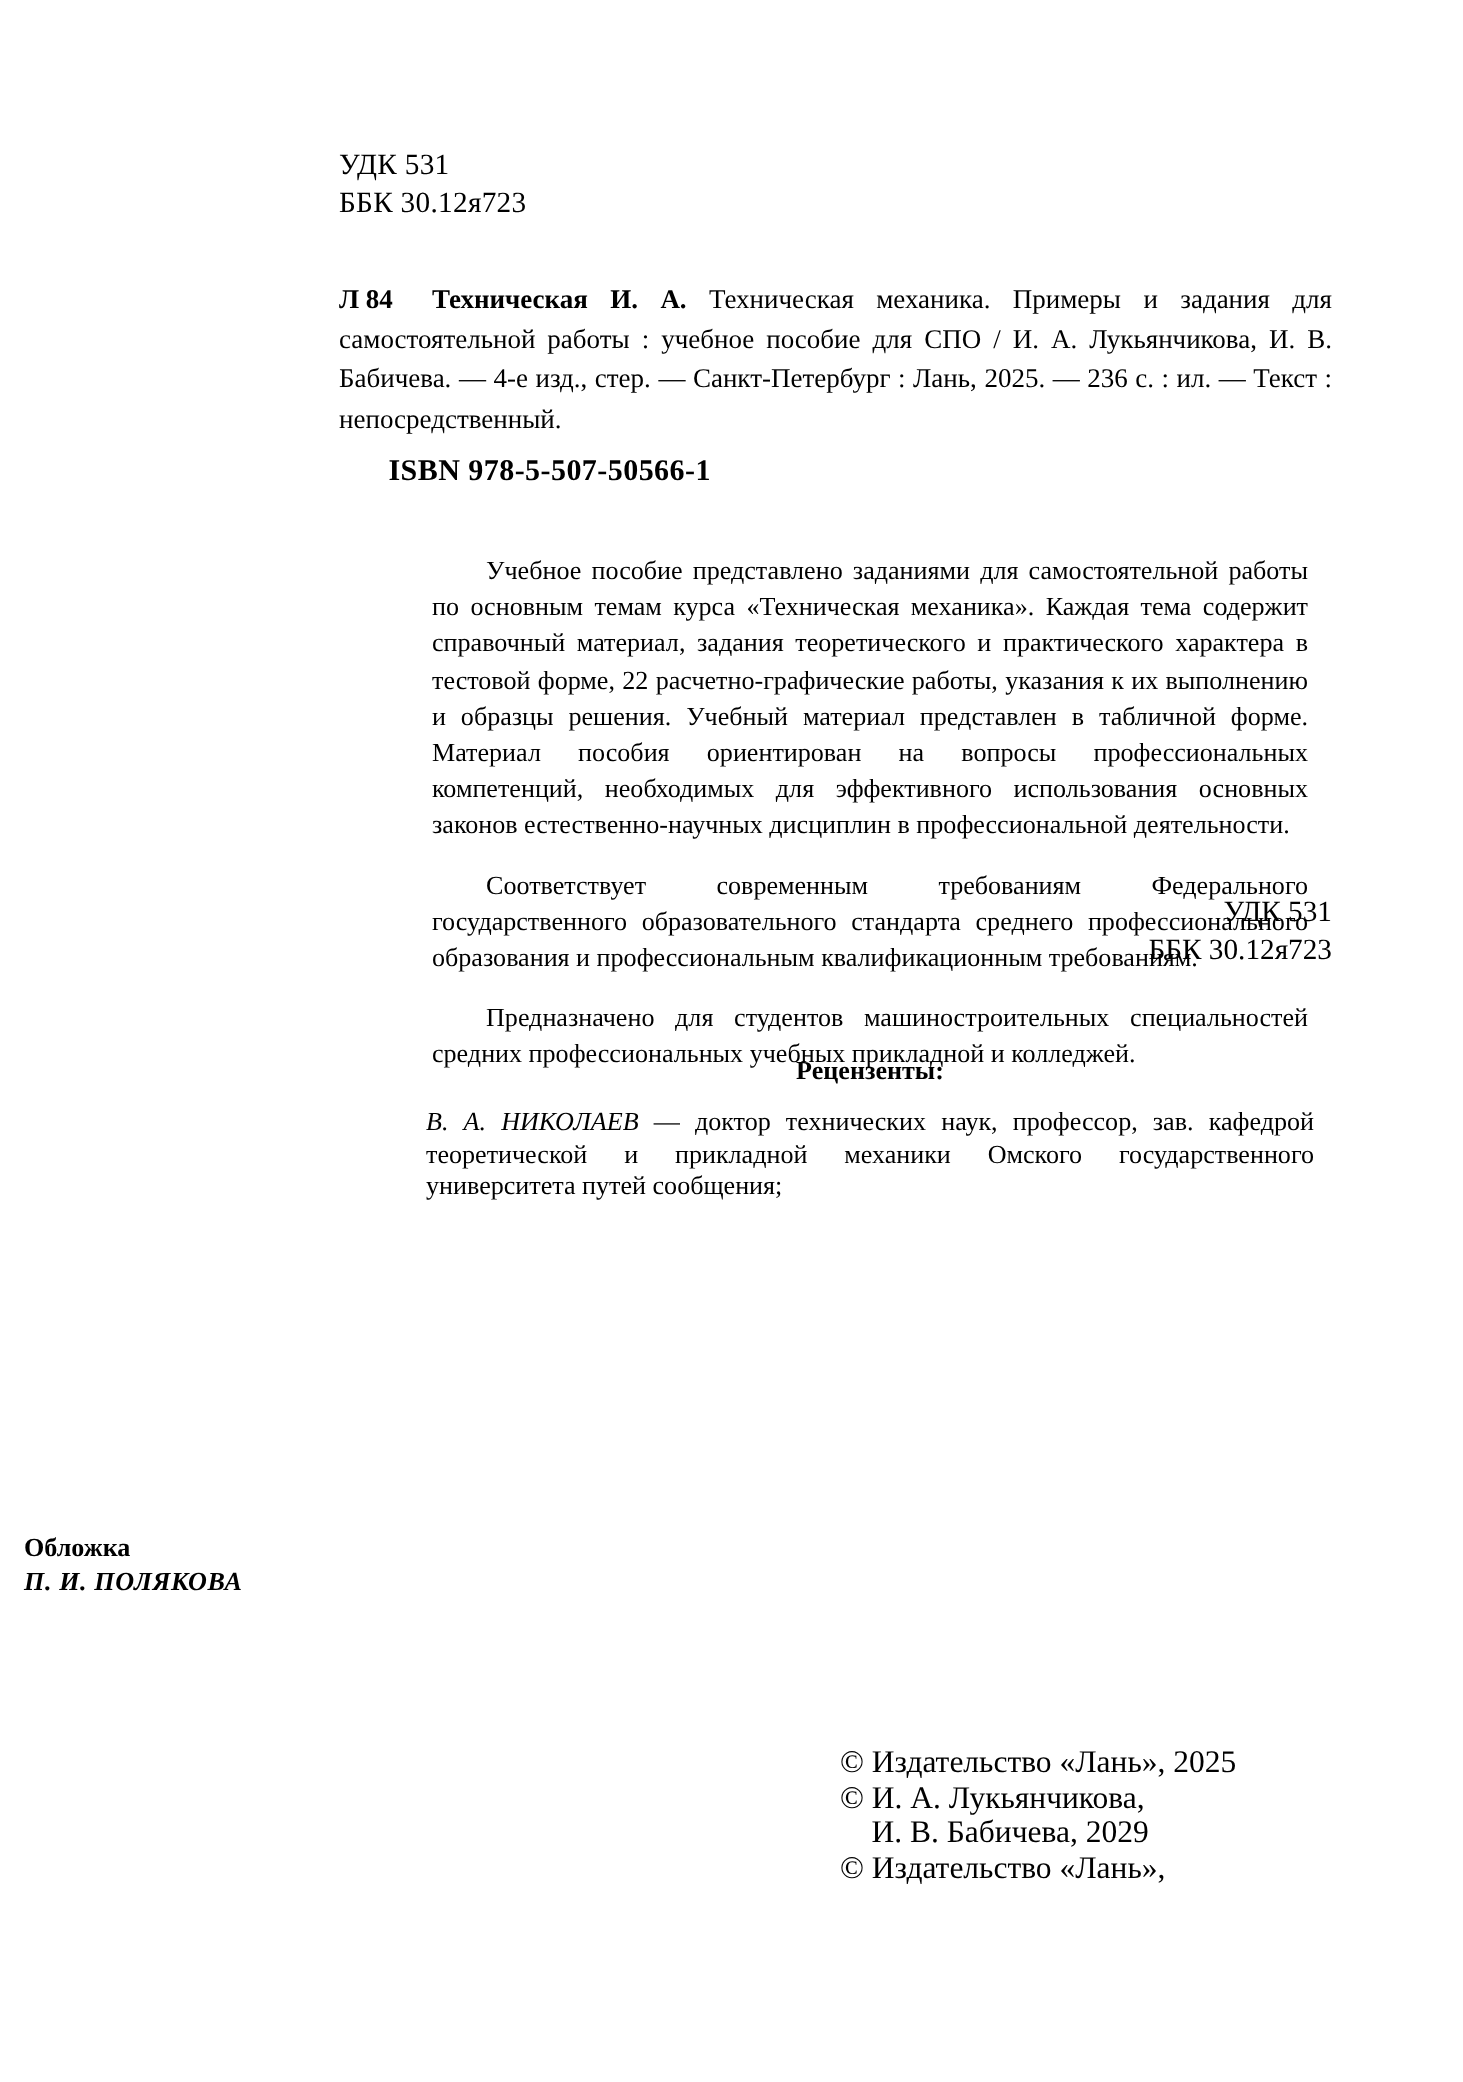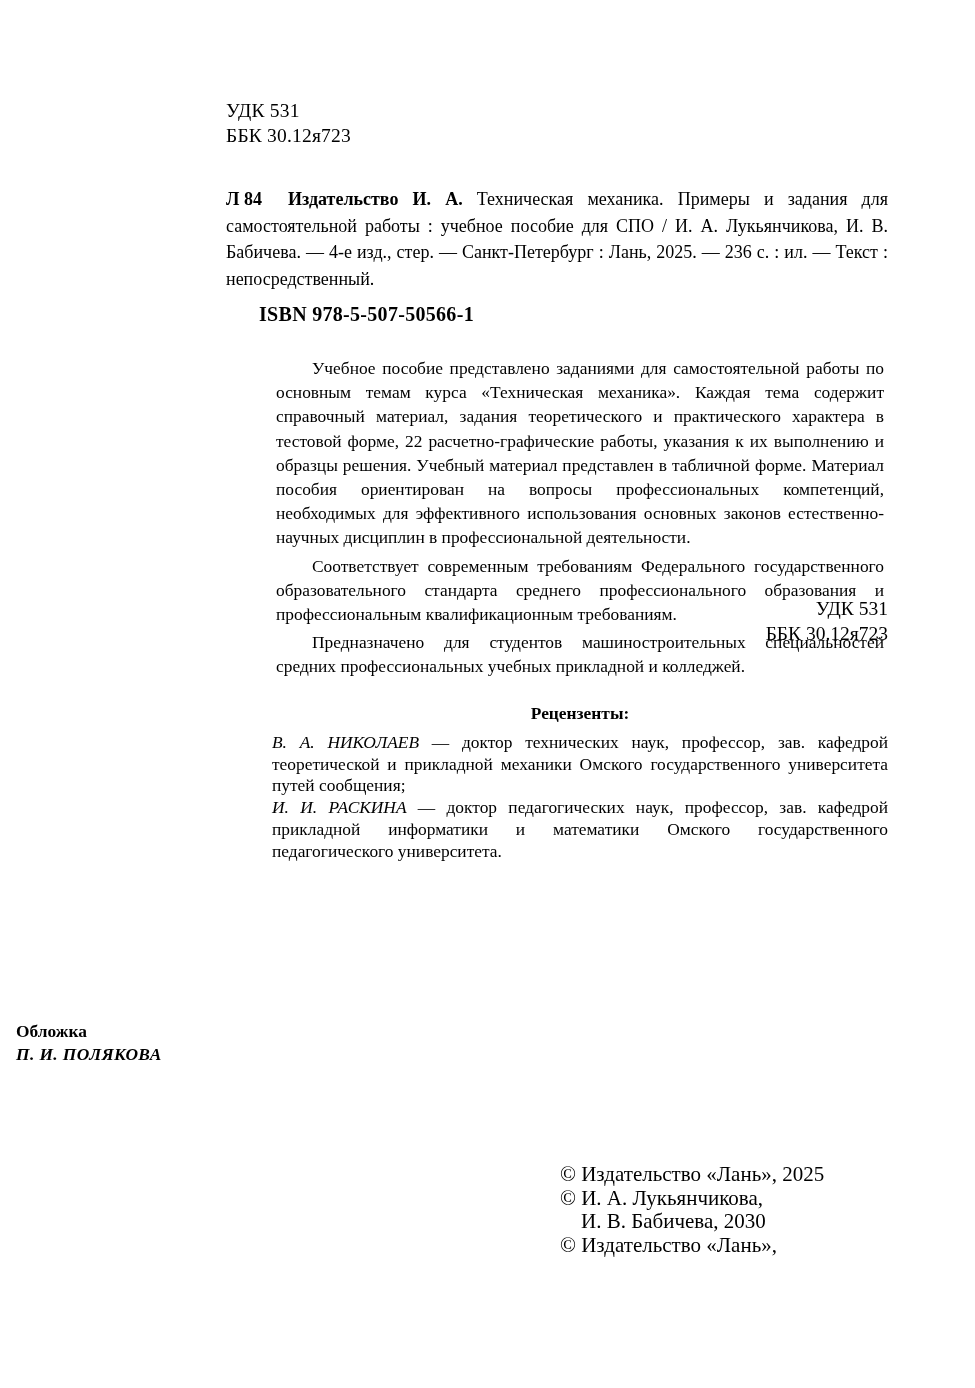--- a/index.html
+++ b/index.html
@@ -63,21 +63,21 @@
   
   #annotation {
     left: 272px;
     top: 352px;
     width: 616px;
     font-size: 17.4px;
     line-height: 24.2px;
     text-align: justify;
   }
   #annotation p {
-    margin: 4px;
+    margin: 16px;
     text-indent: 36px;
   }
 
   
   #udc-bottom {
     left: 0;
     top: 596px;
     width: 888px;
     text-align: right;
     font-size: 19.5px;
@@ -97,21 +97,21 @@
     text-align: center;
     font-weight: bold;
     display: block;
     margin-bottom: 7px;
   }
   #reviewers .rev-name {
     font-style: italic;
     font-weight: normal;
   }
   #reviewers p {
-    margin: 0;
+    margin: 12px;
   }
 
   
   #cover-credit {
     left: 0;
     top: 1020px;
     width: 975px;
     text-align: left;
     font-size: 17.4px;
     line-height: 23px;
@@ -145,47 +145,46 @@
 <body>
 
 <div class="page">
 
   <div class="block" id="udc-top">
     <div>УДК 531</div>
     <div>ББК 30.12я723</div>
   </div>
 
   <div class="block" id="catalog-card">
-    <span class="code">Л 84</span><span class="author-lead">Издательство И. А.</span><span> Техническая механика. Примеры и задания для самостоятельной работы : учебное пособие для СПО / И. А. Лукь­янчикова, И. В. Бабичева. — 4-е изд., стер. — Санкт-Петербург : Лань, 2025. — 236 с. : ил. — Текст : непосредственный.</span>
+    <span class="code">Л 84</span><span class="author-lead">Техническая И. А.</span><span> Техническая механика. Примеры и задания для самостоятельной работы : учебное пособие для СПО / И. А. Лукь­янчикова, И. В. Бабичева. — 4-е изд., стер. — Санкт-Петербург : Лань, 2025. — 236 с. : ил. — Текст : непосредственный.</span>
   </div>
 
   <div class="block" id="isbn">ISBN 978-5-507-50566-1</div>
 
   <div class="block" id="annotation">
     <p>Учебное пособие представлено заданиями для самостоятельной работы по основным темам курса «Техническая механика». Каждая тема содержит справочный материал, задания теоретического и практического характера в тестовой форме, 22 расчетно-графические работы, указания к их выполнению и образцы решения. Учебный материал представлен в табличной форме. Материал пособия ориентирован на вопросы профессиональных компетенций, необходимых для эффективного использования основных законов естественно-научных дисциплин в профессиональной деятельности.</p>
     <p>Соответствует современным требованиям Федерального государственного образовательного стандарта среднего профессионального образования и профессиональным квалификационным требованиям.</p>
     <p>Предназначено для студентов машиностроительных специальностей средних профессиональных учебных прикладной и колледжей.</p>
   </div>
 
   <div class="block" id="udc-bottom">
     <div>УДК 531</div>
     <div>ББК 30.12я723</div>
   </div>
 
   <div class="block" id="reviewers">
     <span class="rev-title">Рецензенты:</span>
     <p><span class="rev-name">В. А. НИКОЛАЕВ</span><span> — доктор технических наук, профессор, зав. кафедрой теоретической и прикладной механики Омского государственного университета путей сообщения;</span></p>
-    <p><span class="rev-name">И. И. РАСКИНА</span><span> — доктор педагогических наук, профессор, зав. кафедрой прикладной информатики и математики Омского государственного педагогического университета.</span></p>
   </div>
 
   <div class="block" id="cover-credit">
     <span class="cc-title">Обложка</span>
     <span class="cc-name">П. И. ПОЛЯКОВА</span>
   </div>
 
   <div class="block" id="copyright">
     <div>© Издательство «Лань», 2025</div>
     <div>© И. А. Лукьянчикова,</div>
-    <div>    И. В. Бабичева, 2030</div>
+    <div>    И. В. Бабичева, 2029</div>
     <div>© Издательство «Лань»,</div>
   </div>
 
 </div>
 
 </body></html>

